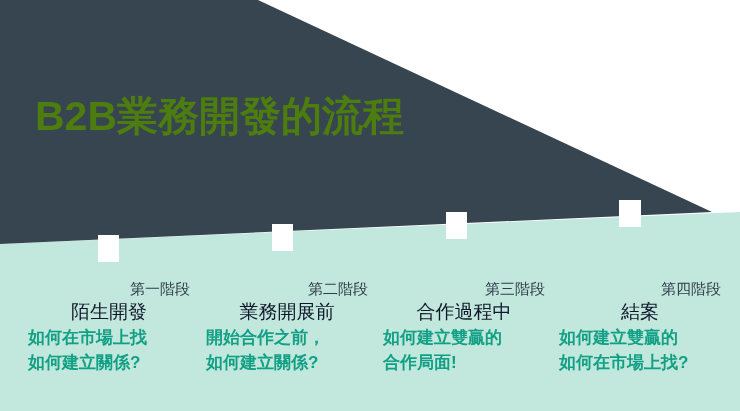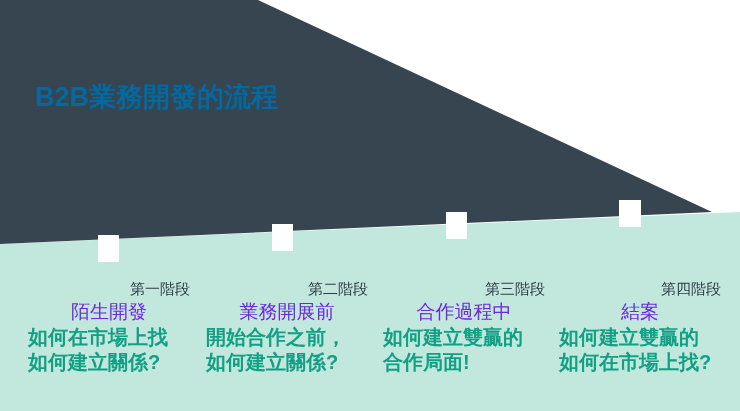--- a/index.html
+++ b/index.html
@@ -21,27 +21,27 @@
     left: 0;
     top: 0;
     width: 740px;
     height: 411px;
     display: block;
   }
   
   #title {
     position: absolute;
     left: 35px;
-    top: 84px;
-    font-size: 27px;
+    top: 96px;
+    font-size: 41px;
     font-weight: bold;
     letter-spacing: 0px;
     line-height: 1;
     white-space: nowrap;
-    color: #0369a1;
+    color: #4d7c0f;
   }
   
   .marker {
     position: absolute;
     background: #ffffff;
   }
   
   .stage {
     position: absolute;
     width: 162px;
@@ -51,26 +51,26 @@
     font-size: 15px;
     line-height: 21px;
     text-align: right;
     color: #2e3d48;
     white-space: nowrap;
   }
   .stage-name {
     font-size: 19px;
     line-height: 25px;
     text-align: center;
-    color: #6d28d9;
+    color: #0f172a;
     white-space: nowrap;
   }
   .stage-desc {
     margin-top: 1px;
-    font-size: 20px;
+    font-size: 17px;
     font-weight: bold;
     line-height: 25px;
     text-align: left;
     color: #12a085;
   }
   .stage-desc .l {
     display: block;
     white-space: nowrap;
   }
   #stage-1 { left: 28px; }

